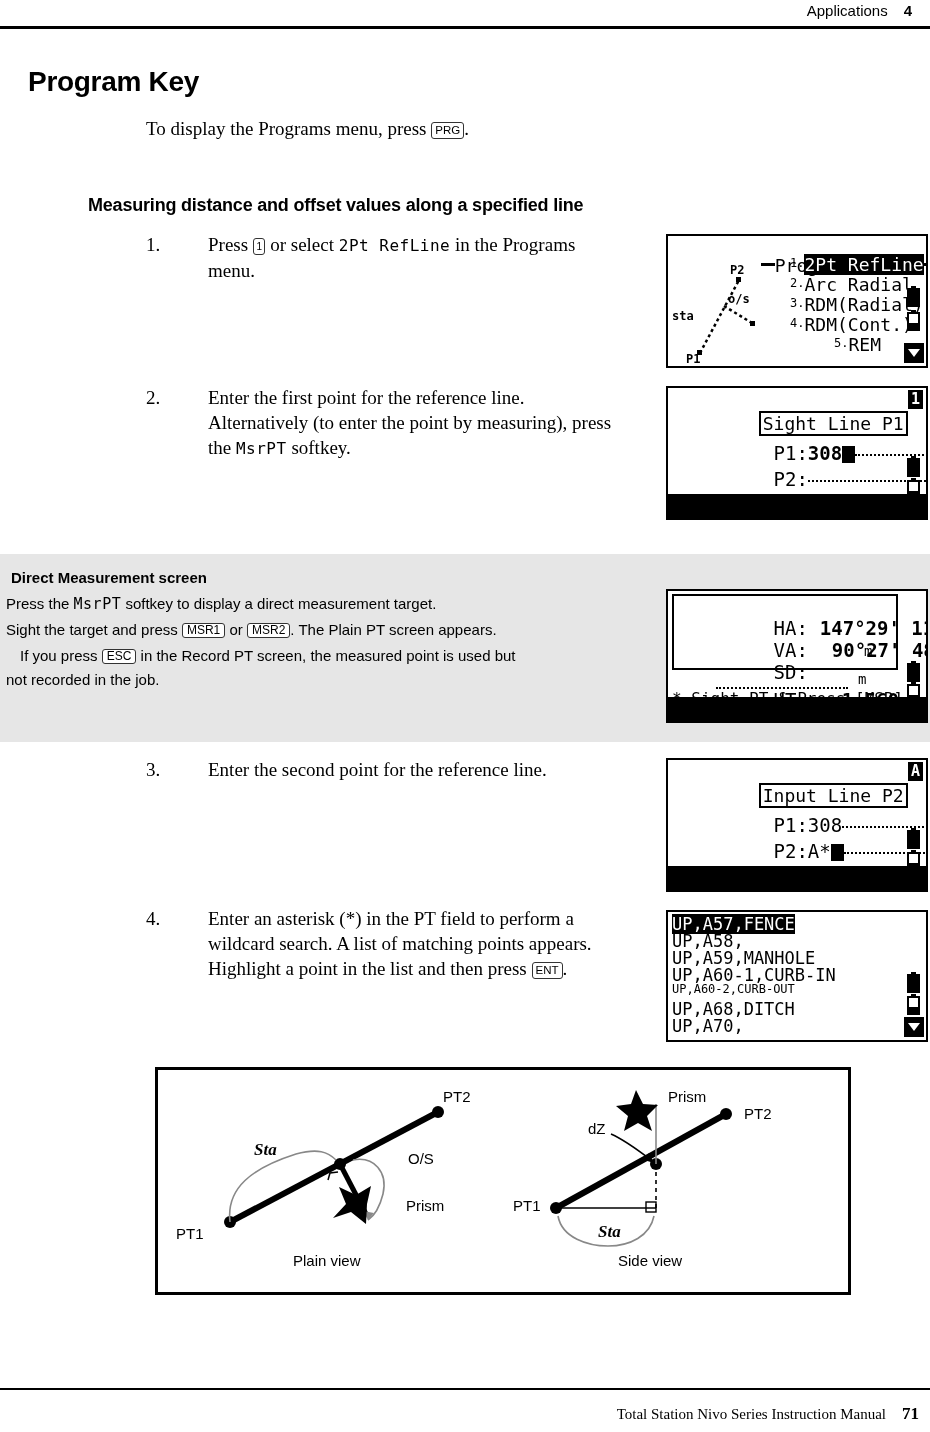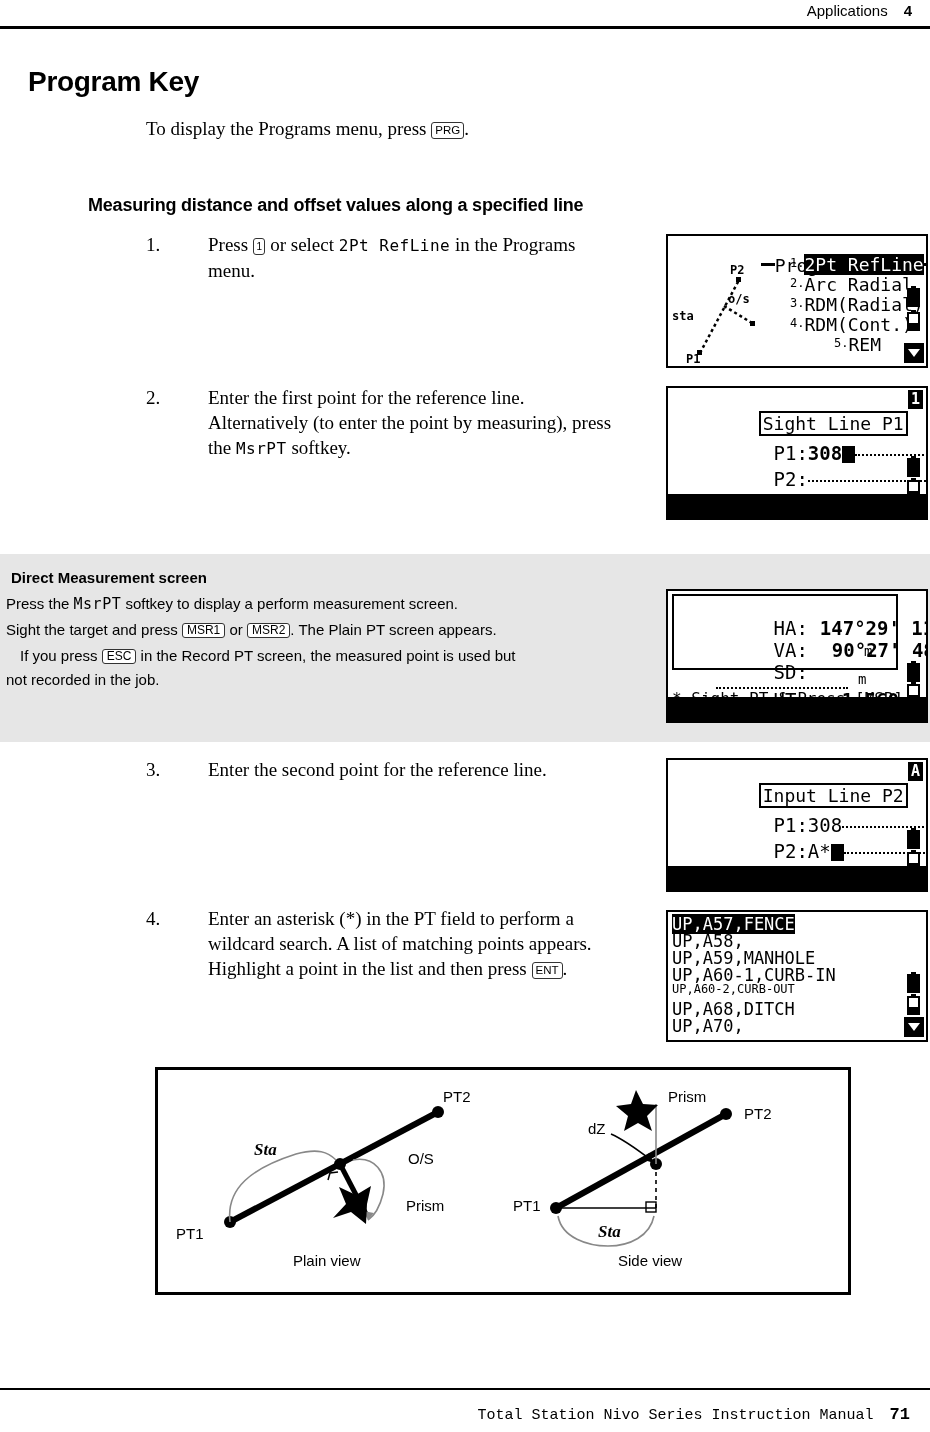--- a/index.html
+++ b/index.html
@@ -73,22 +73,22 @@
      font-family:"DejaVu Sans Mono",monospace;font-size:15px;font-weight:bold;
      width:15px;height:19px;line-height:19px;text-align:center;}
 
   
   .diagbox{position:absolute;border:3px solid #000;background:#fff;}
   .dlabel{position:absolute;font-family:"Liberation Sans",sans-serif;font-size:15px;}
   .dlabel.it{font-style:italic;font-weight:bold;font-family:"Liberation Serif",serif;font-size:17px;}
 
   
   .ftr-rule{position:absolute;left:0;bottom:42px;width:930px;height:2px;background:#000;}
-  .ftr{position:absolute;right:20px;bottom:8px;
-    font-family:Liberation Mono, monospace;font-size:15px;}
+  .ftr{position:absolute;right:11px;bottom:8px;
+    font-family:Liberation Serif, serif;font-size:15px;}
   .ftr .pg{font-weight:bold;margin-left:16px;font-size:17px;}
 </style>
 </head>
 <body>
 
 <div class="page">
 
   <div class="hdr">
     <div class="hdr-txt">
       <span>Applications</span><span class="chap">4</span>
@@ -176,21 +176,21 @@
         
       </div>
     </div>
   </div>
 
   <div class="grey" style="top:554px;height:188px;">
     <h3 style="position:absolute;left:6px;top:10px;">Direct Measurement screen</h3>
     <p style="position:absolute;left:6px;top:38px;">
       <span>Press the</span>
       <span class="lcdfont">MsrPT</span>
-      <span>softkey to display a perform measurement screen.</span>
+      <span>softkey to display a direct measurement target.</span>
     </p>
     <p style="position:absolute;left:6px;top:64px;">
       <span>Sight the target and press</span>
       <span class="key">MSR1</span>
       <span>or</span>
       <span class="key">MSR2</span><span>. The Plain PT screen appears.</span>
     </p>
     <p style="position:absolute;left:20px;top:90px;">
       <span>If you press</span>
       <span class="key">ESC</span>

